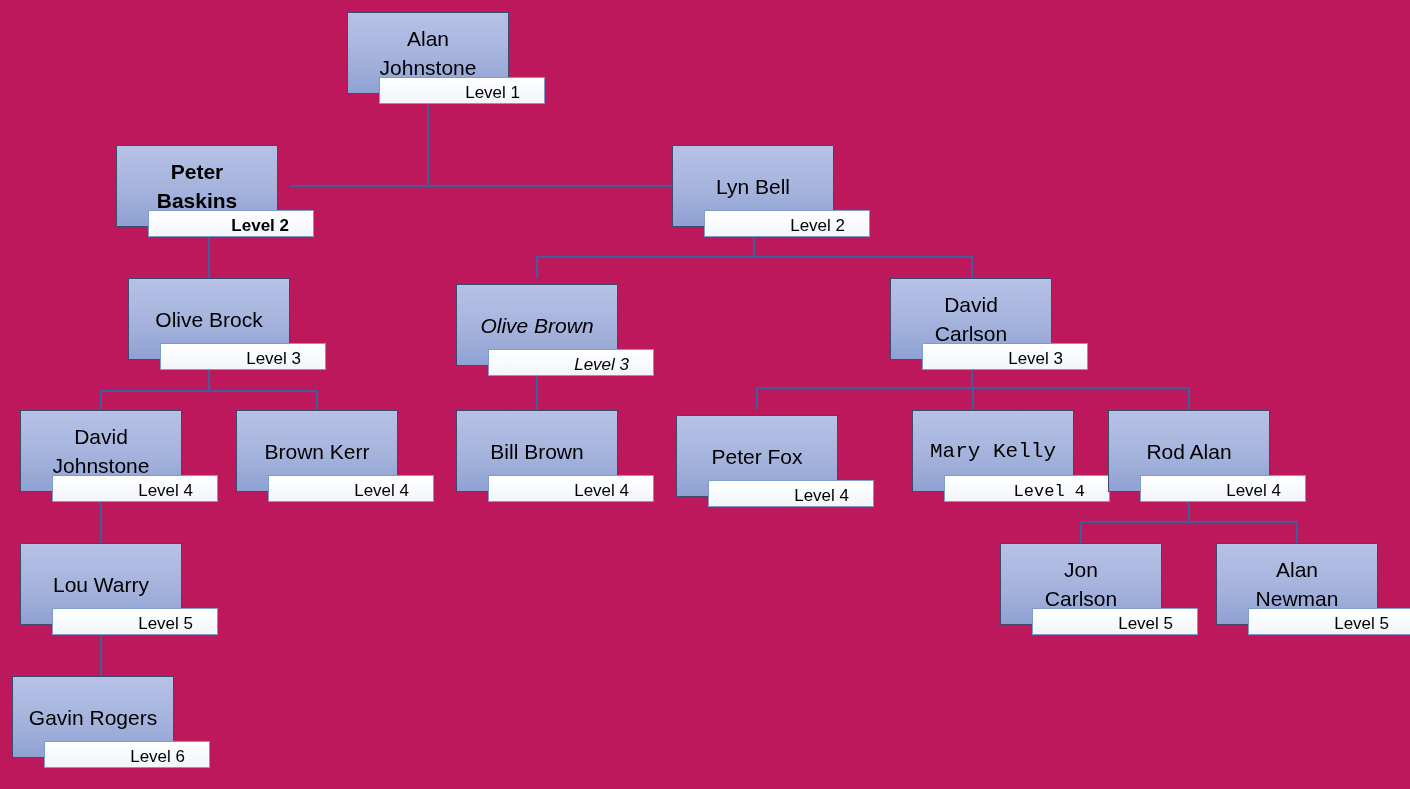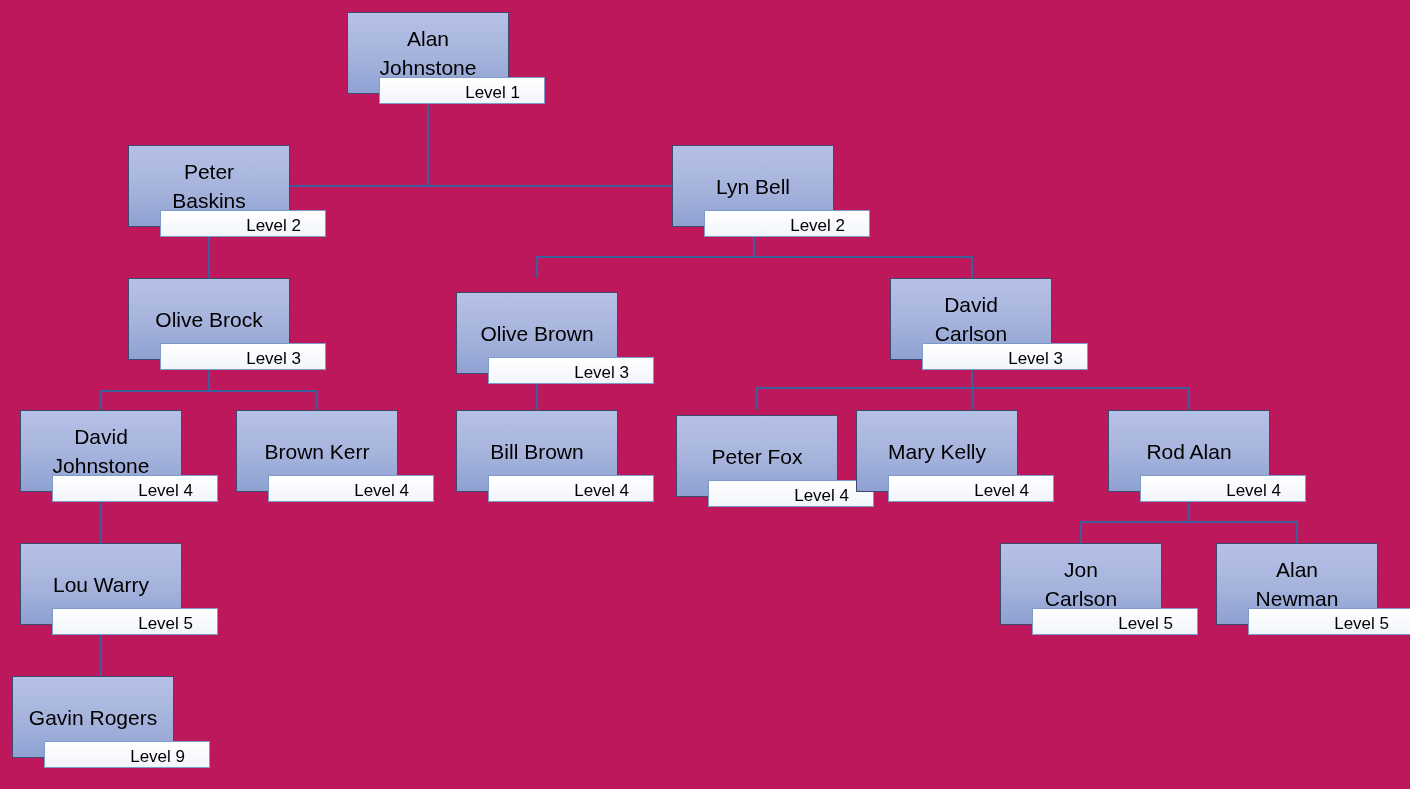--- a/index.html
+++ b/index.html
@@ -71,21 +71,21 @@
   <div class="node" style="left:347px; top:12px;">
     <div class="box">
         <span class="nm">Alan
 Johnstone</span>
       </div>
     <div class="lvl">
         <span>Level 1</span>
       </div>
   </div>
 
-  <div class="node" style="left:128px; top:145px;">
+  <div class="node" style="left:116px; top:145px;font-weight:bold;">
     <div class="box">
         <span class="nm">Peter
 Baskins</span>
       </div>
     <div class="lvl">
         <span>Level 2</span>
       </div>
   </div>
 
   <div class="node" style="left:672px; top:145px;">
@@ -99,21 +99,21 @@
 
   <div class="node" style="left:128px; top:278px;">
     <div class="box">
         <span class="nm">Olive Brock</span>
       </div>
     <div class="lvl">
         <span>Level 3</span>
       </div>
   </div>
 
-  <div class="node" style="left:456px; top:292px;">
+  <div class="node" style="left:456px; top:284px;font-style:italic;">
     <div class="box">
         <span class="nm">Olive Brown</span>
       </div>
     <div class="lvl">
         <span>Level 3</span>
       </div>
   </div>
 
   <div class="node" style="left:890px; top:278px;">
     <div class="box">
@@ -155,21 +155,21 @@
 
   <div class="node" style="left:676px; top:415px;">
     <div class="box">
         <span class="nm">Peter Fox</span>
       </div>
     <div class="lvl">
         <span>Level 4</span>
       </div>
   </div>
 
-  <div class="node" style="left:856px; top:410px;">
+  <div class="node" style="left:912px; top:410px;font-family:Liberation Mono, monospace;">
     <div class="box">
         <span class="nm">Mary Kelly</span>
       </div>
     <div class="lvl">
         <span>Level 4</span>
       </div>
   </div>
 
   <div class="node" style="left:1108px; top:410px;">
     <div class="box">
@@ -207,17 +207,17 @@
     <div class="lvl">
         <span>Level 5</span>
       </div>
   </div>
 
   <div class="node" style="left:12px; top:676px;">
     <div class="box">
         <span class="nm">Gavin Rogers</span>
       </div>
     <div class="lvl">
-        <span>Level 9</span>
+        <span>Level 6</span>
       </div>
   </div>
 
 </div>
 
 </body></html>

